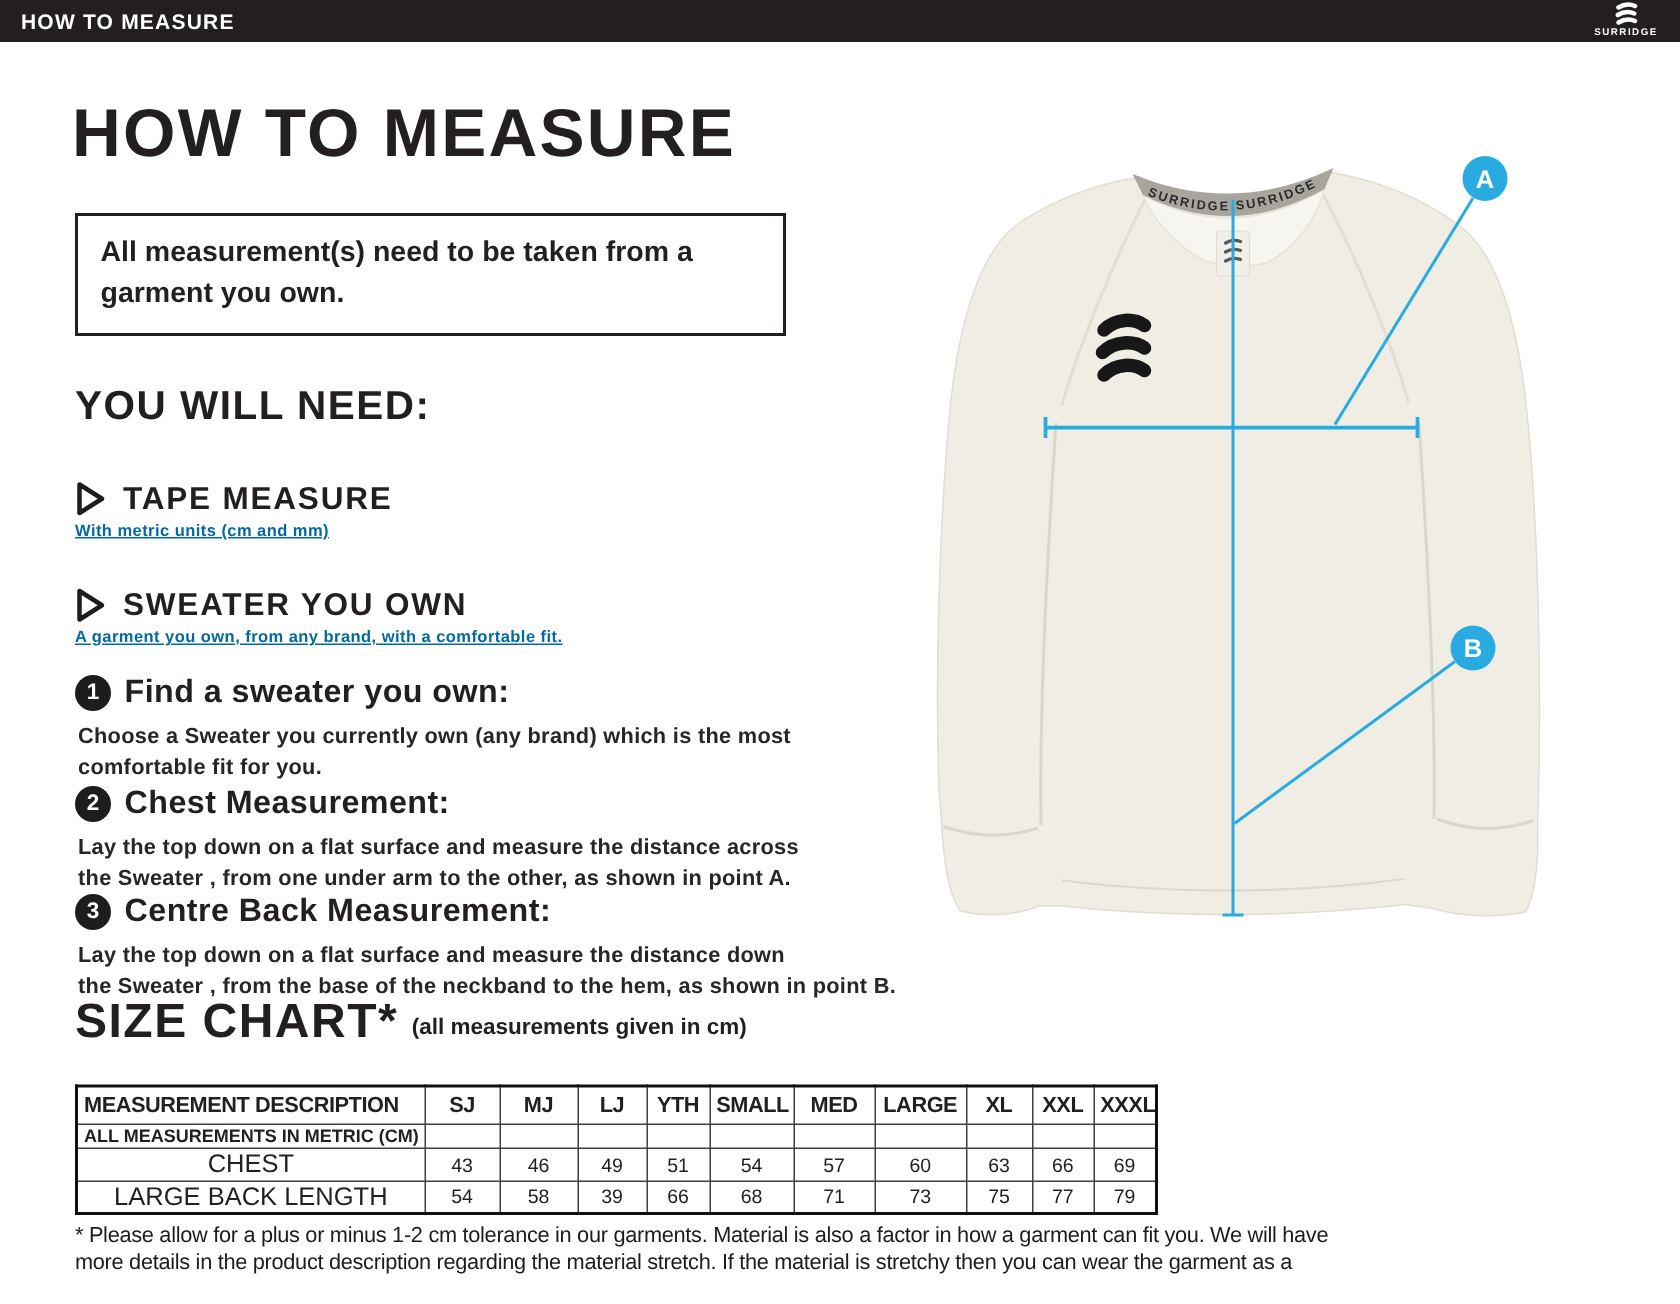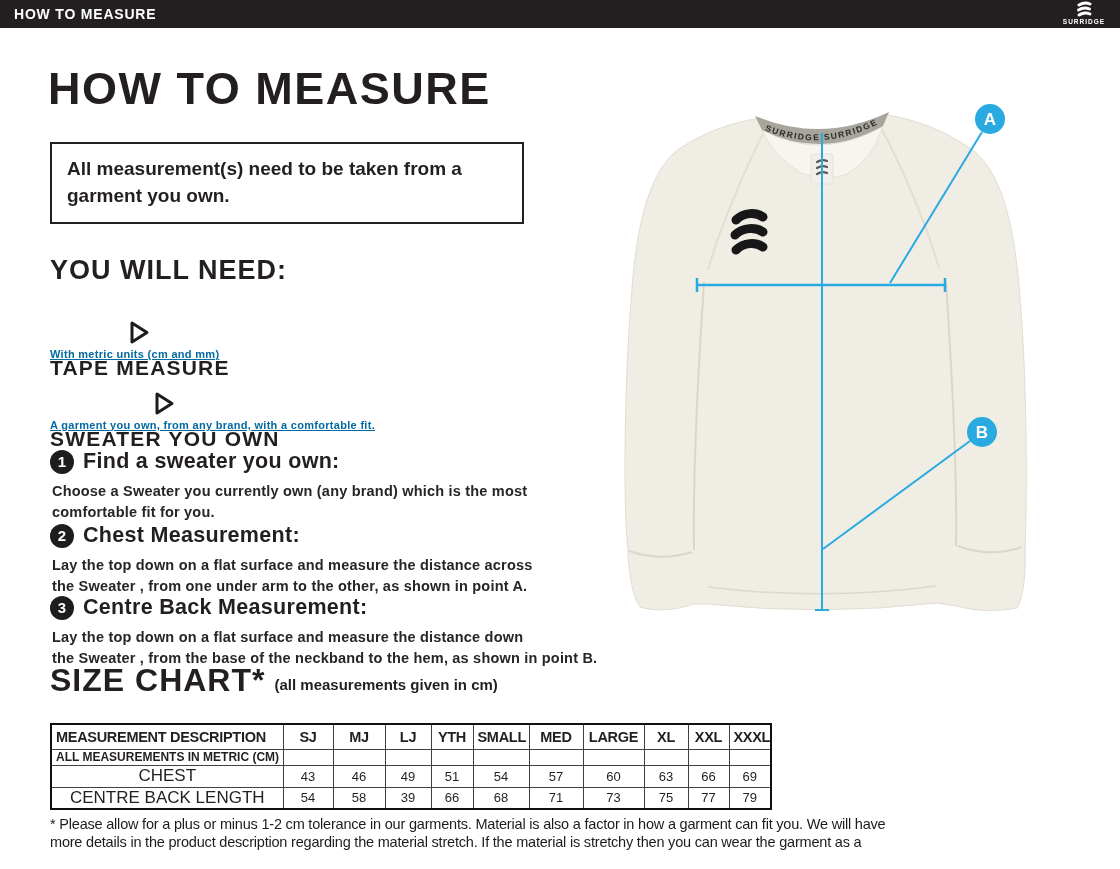--- a/index.html
+++ b/index.html
@@ -17,21 +17,21 @@
   .brand-name { color:#ffffff; font-size:6.5px; font-weight:bold; letter-spacing:1px; }
 
   
   .page-title { left:48px; top:66px; font-size:45px; font-weight:800;
                 letter-spacing:1.5px; line-height:1; }
   .notice-box { left:50px; top:142px; width:474px; border:2px solid #231f20;
                 padding:12px 15px; }
   .notice-text { font-size:19px; font-weight:bold; line-height:1.42; }
   .ywn-heading { left:50px; top:255px; font-size:27px; font-weight:800; letter-spacing:1px; }
 
-  .need-item { left:50px; display:flex; align-items:center; gap:11px;flex-direction:column; }
+  .need-item { left:50px; display:flex; align-items:center; gap:11px; }
   .need-label { font-size:21px; font-weight:800; letter-spacing:1.2px; }
   .need-desc { left:50px; font-size:11px; font-weight:bold; color:#0369a1; letter-spacing:0.3px;text-decoration:underline; }
 
   .step-head { left:50px; display:flex; align-items:center; gap:9px; }
   .step-badge { width:24px; height:24px; border-radius:50%; background:#1d1d1d;
                 color:#fff; font-size:15px; font-weight:bold; display:flex;
                 align-items:center; justify-content:center; flex:0 0 24px; }
   .step-title { font-size:21.5px; font-weight:800; letter-spacing:0.3px; }
   .step-body { left:52px; font-size:14.5px; font-weight:bold; color:#262626;
                line-height:1.42; letter-spacing:0.2px; }
@@ -182,21 +182,21 @@
         <td>49</td>
         <td>51</td>
         <td>54</td>
         <td>57</td>
         <td>60</td>
         <td>63</td>
         <td>66</td>
         <td>69</td>
       </tr>
       <tr class="row-data">
-        <td class="lbl">CENTRE BACK LENGTH</td>
+        <td class="lbl">LARGE BACK LENGTH</td>
         <td>54</td>
         <td>58</td>
         <td>39</td>
         <td>66</td>
         <td>68</td>
         <td>71</td>
         <td>73</td>
         <td>75</td>
         <td>77</td>
         <td>79</td>

